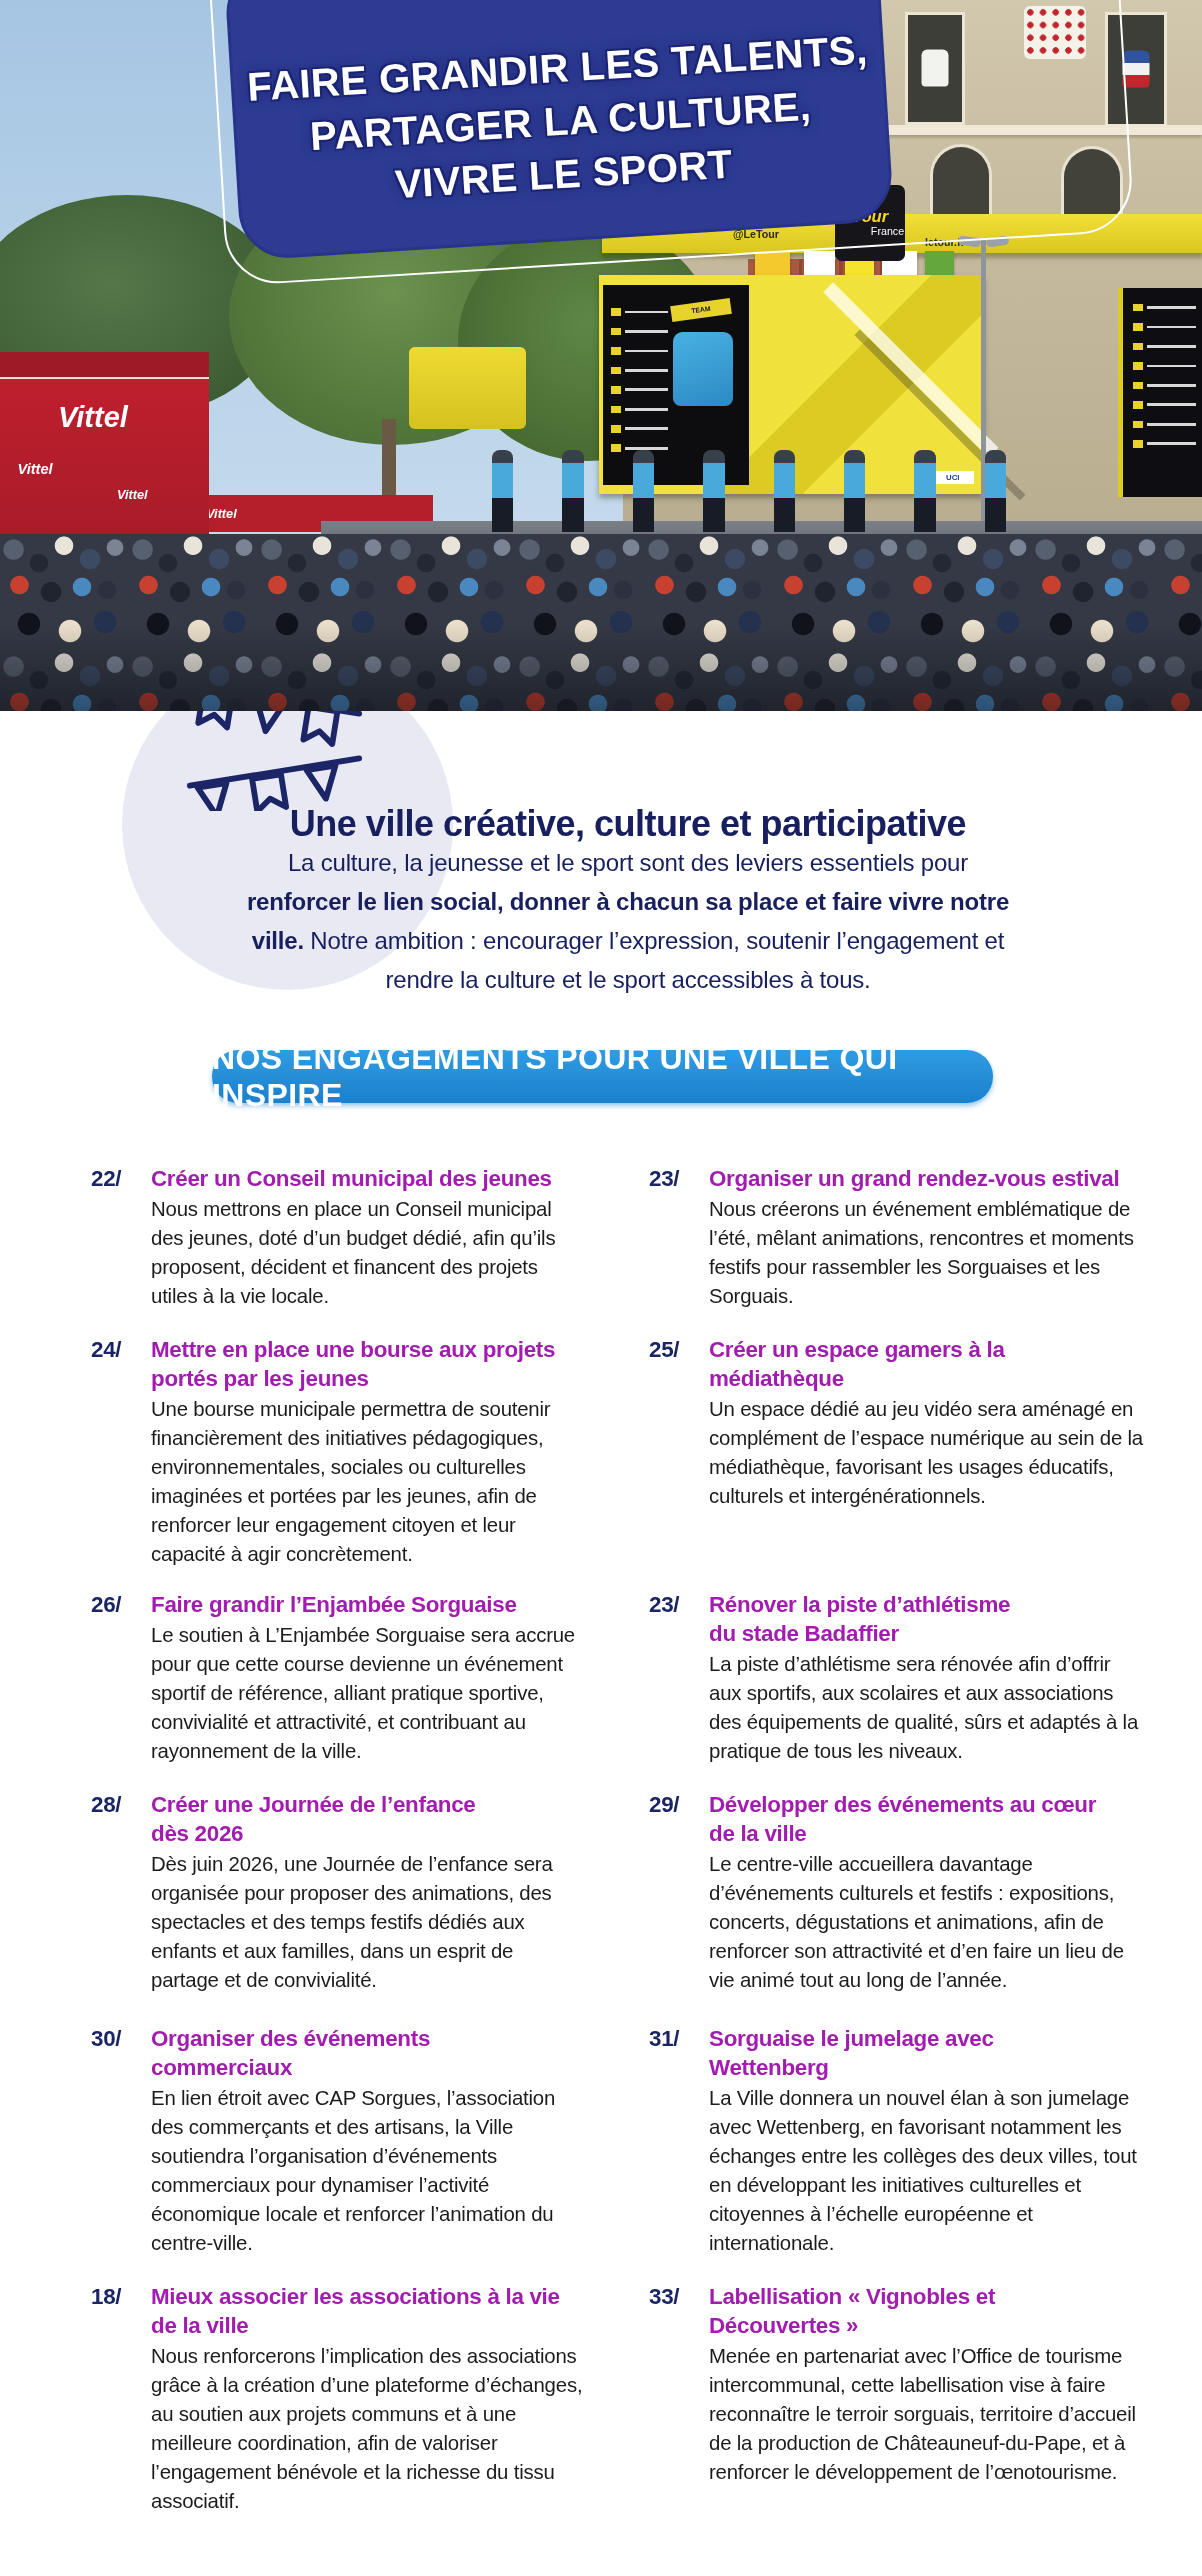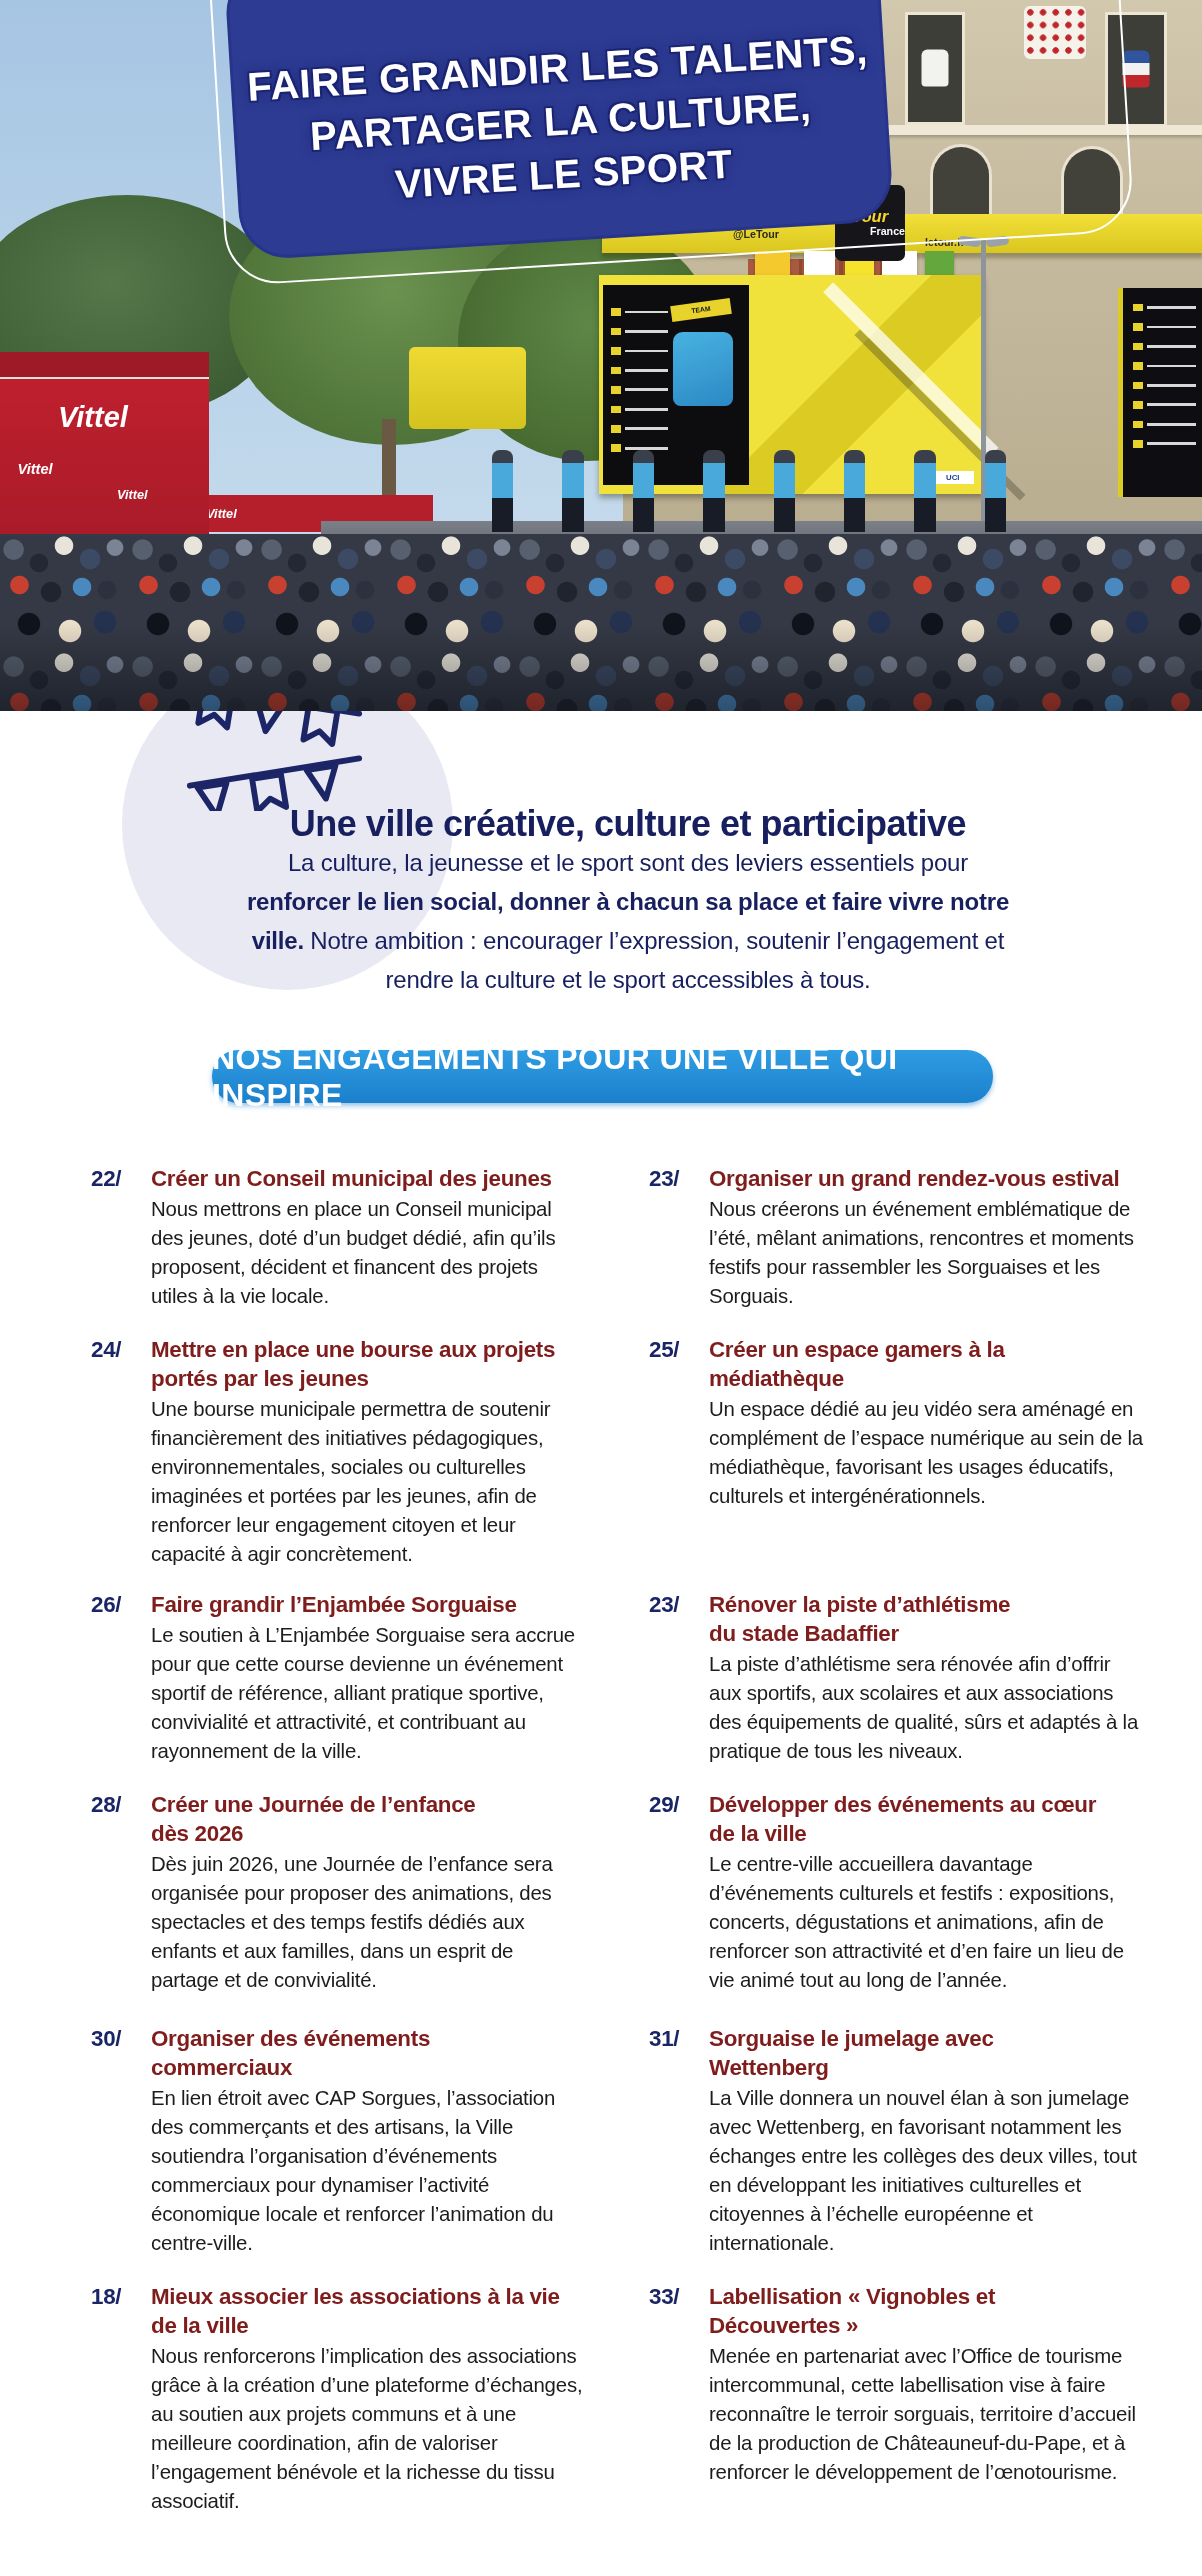--- a/index.html
+++ b/index.html
@@ -15,21 +15,21 @@
   .arch{position:absolute;background:#43423a;border:3.9px solid #e9e2d0;border-bottom:none;border-radius:33px 33px 0 0;}
   .polka{position:absolute;left:1024px;top:5.8px;width:62px;height:53px;background-color:#f5f2ea;background-image:radial-gradient(circle,#c0272d 2.9px,transparent 3.5px);background-size:12.7px 12.7px;border-radius:5.8px;}
   .roof{position:absolute;left:748px;top:259px;width:167px;height:29px;background:repeating-linear-gradient(90deg,#a85a41 0 9.7px,#91482f 9.7px 13.6px);}
   .tree{position:absolute;border-radius:50%;}
   .trunk{position:absolute;left:382px;top:419px;width:13.6px;height:92px;background:#6b5a43;}
   .awning{position:absolute;left:602px;top:214px;width:601px;height:39px;background:linear-gradient(180deg,#f2df37,#d9c71f);box-shadow:0 4.9px 3.9px rgba(60,55,10,.35);}
   .awning-sm{position:absolute;left:409px;top:347px;width:117px;height:82px;background:linear-gradient(180deg,#eeda33,#d4c21e);border-radius:5.8px;}
   .photo-label{position:absolute;color:#2b2b1f;font-weight:700;}
   .tour-sign{position:absolute;left:835px;top:185px;width:70px;height:76px;background:#15151a;border-radius:6.8px;display:flex;flex-direction:column;align-items:center;justify-content:center;z-index:4;}
   .tour-sign .t1{color:#f6d42c;font-weight:800;font-style:italic;font-size:16.6px;line-height:17.5px;}
-  .tour-sign .t2{color:#fff;font-weight:700;font-size:10.7px;line-height:11.7px;margin-left:35px;}
+  .tour-sign .t2{color:#fff;font-weight:400;font-size:10.7px;line-height:11.7px;margin-left:35px;}
   .vbanner{position:absolute;display:flex;align-items:flex-end;justify-content:center;padding-bottom:5.8px;box-sizing:border-box;box-shadow:0 2.9px 2.9px rgba(40,40,20,.3);}
   .vbanner span{font-size:7.8px;font-weight:700;}
   .screenL{position:absolute;left:599px;top:275px;width:385px;height:219px;background:linear-gradient(135deg,#f0e23a 0 55%,#dccb22 55% 70%,#f0e23a 70%);box-shadow:0 3.9px 5.8px rgba(40,40,20,.4);z-index:3;}
   .screenL .black{position:absolute;left:3.9px;top:9.7px;width:146px;height:200px;background:#0d0d10;}
   .screenL .jersey-big{position:absolute;left:70px;top:47px;width:60px;height:74px;background:linear-gradient(160deg,#49b2e2,#2b89c4);border-radius:9.7px 9.7px 7.8px 7.8px;}
   .namecol{position:absolute;left:7.8px;top:23.4px;}
   .namerow{display:flex;align-items:center;margin-bottom:11.7px;}
   .namerow .tag{width:10.7px;height:7.8px;background:#e8d22c;margin-right:3.9px;}
   .namerow .nm{width:43px;height:2.9px;background:#d8d8d8;}
   .teamtag{position:absolute;left:68px;top:17.5px;width:60px;height:15.6px;background:#e8d22c;transform:rotate(-8deg);display:flex;align-items:center;justify-content:center;font-size:6.8px;font-weight:800;color:#15151a;}
@@ -79,21 +79,21 @@
 
   
   .pill{position:absolute;left:212px;top:1050px;width:781px;height:53px;border-radius:26px;background:linear-gradient(180deg,#2f9ce2 0%,#1b80cc 100%);box-shadow:0 2.9px 5.8px rgba(27,128,204,.45);display:flex;align-items:center;justify-content:center;z-index:2;}
   .pill span{color:#fff;font-weight:800;font-size:32px;letter-spacing:0.4px;}
 
   
   .grid{position:absolute;left:91px;top:1164px;width:1053px;display:grid;grid-template-columns:1fr 1fr;column-gap:63px;grid-template-rows:171px 255px 200px 234px 258px auto;}
   .item{display:flex;align-items:flex-start;}
   .item .num{flex:0 0 60px;color:#1a2565;font-weight:800;font-size:22.4px;line-height:29px;letter-spacing:-0.3px;}
   .item .txt{flex:1;}
-  .item .title{color:#7f1d1d;font-weight:800;font-size:22.4px;line-height:29px;letter-spacing:-0.3px;white-space:pre;margin:0 0 1.9px 0;}
+  .item .title{color:#a21caf;font-weight:800;font-size:22.4px;line-height:29px;letter-spacing:-0.3px;white-space:pre;margin:0 0 1.9px 0;}
   .item .body{color:#1c1c1c;font-size:20.4px;line-height:29px;letter-spacing:-0.2px;}
 </style>
 </head>
 <body>
 
 <div class="page">
 
   <div class="hero">
     <div class="building"></div>
 

